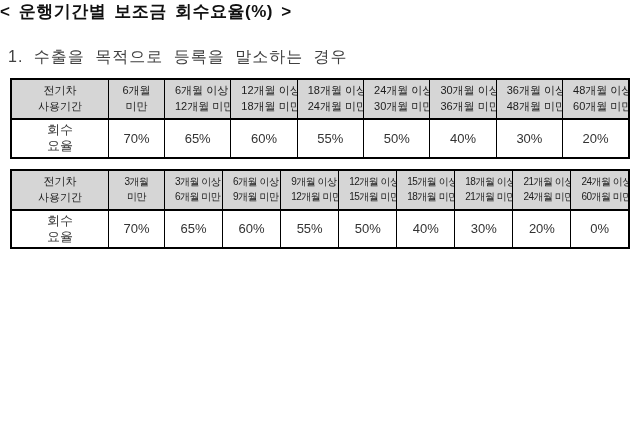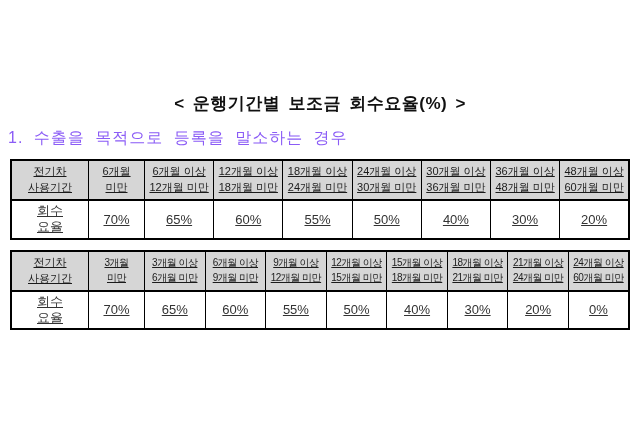--- a/index.html
+++ b/index.html
@@ -5,47 +5,46 @@
   html, body { margin: 0; padding: 0; background: #ffffff; }
   body {
     width: 640px; height: 427px;
     font-family: "Liberation Sans", "DejaVu Sans", sans-serif;
     color: #1c1c1c;
     overflow: hidden;
   }
   .page { width: 640px; height: 427px; position: relative; }
 
   .doc-title {
-    margin: 0; padding-top: 92px;
-    text-align: center;
+    margin: 0; 
+    text-align: left;
     font-size: 17px; font-weight: bold;
     letter-spacing: 0.5px; word-spacing: 3px;
     color: #111;
   }
   .section-heading {
-    margin: 13px 0 0 8px;
+    margin: 24px 0 0 8px;
     font-size: 16px; font-weight: normal;
     letter-spacing: 1px; word-spacing: 5px;
-    color: #8b5cf6;
+    color: #404040;
   }
 
   table.rate-table {
     border-collapse: collapse;
     table-layout: fixed;
     width: 620px;
     margin: 10px 10px 0 10px;
     border: 2px solid #000;
   }
   table.rate-table th, table.rate-table td {
     border: 1px solid #000;
     text-align: center;
     vertical-align: middle;
-    padding: 2px 0;
+    padding: 2px 10px;
     overflow: hidden;
-    text-decoration: underline;
   }
   table.rate-table thead th { border-bottom: 2px solid #000; }
   th.corner-cell, td.row-label-cell { width: 76px; }
   col.first-data-col { width: 56px; }
   table.rate-table th {
     background: #d6d6d6;
     font-weight: normal;
     font-size: 11px;
     height: 34px;
     color: #1b1b1b;

